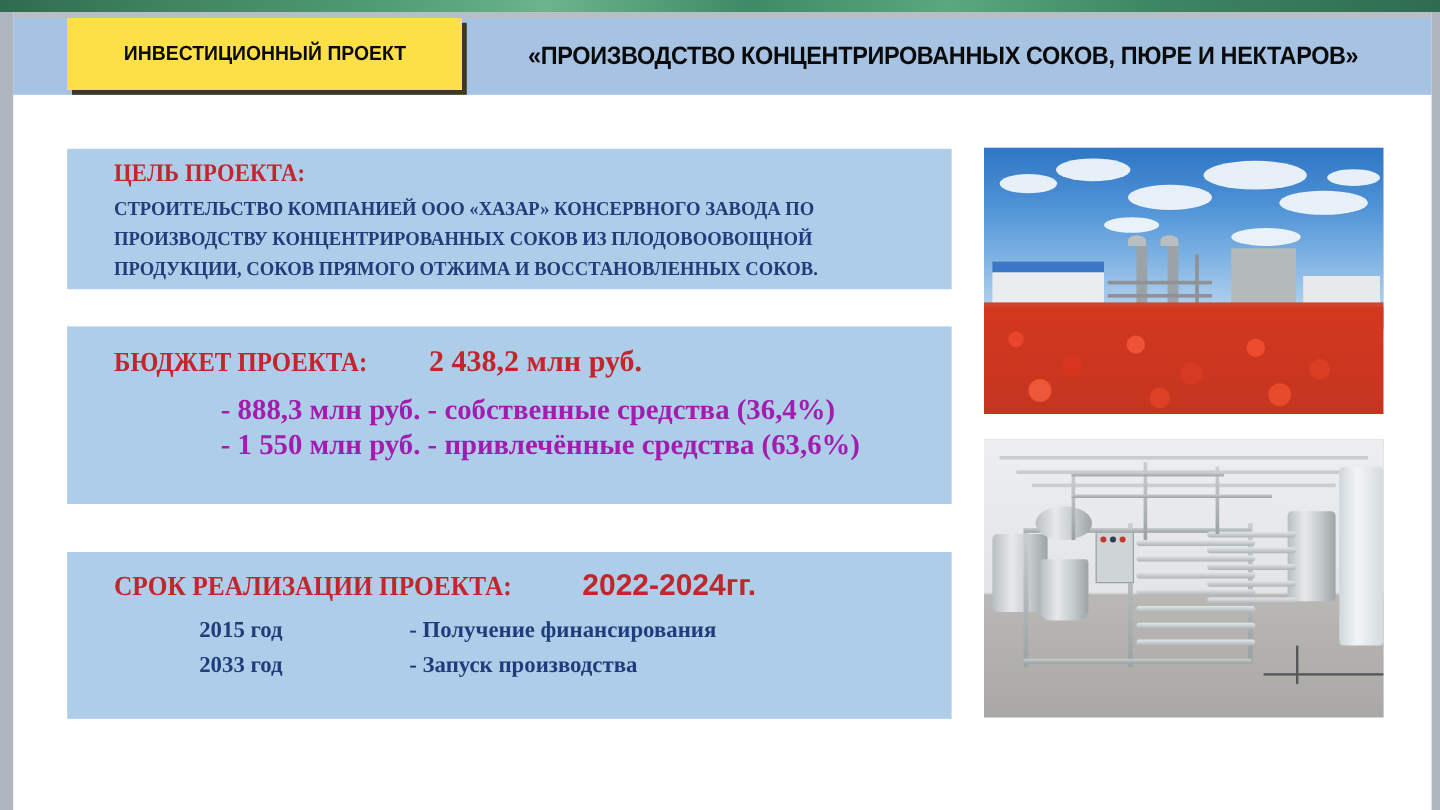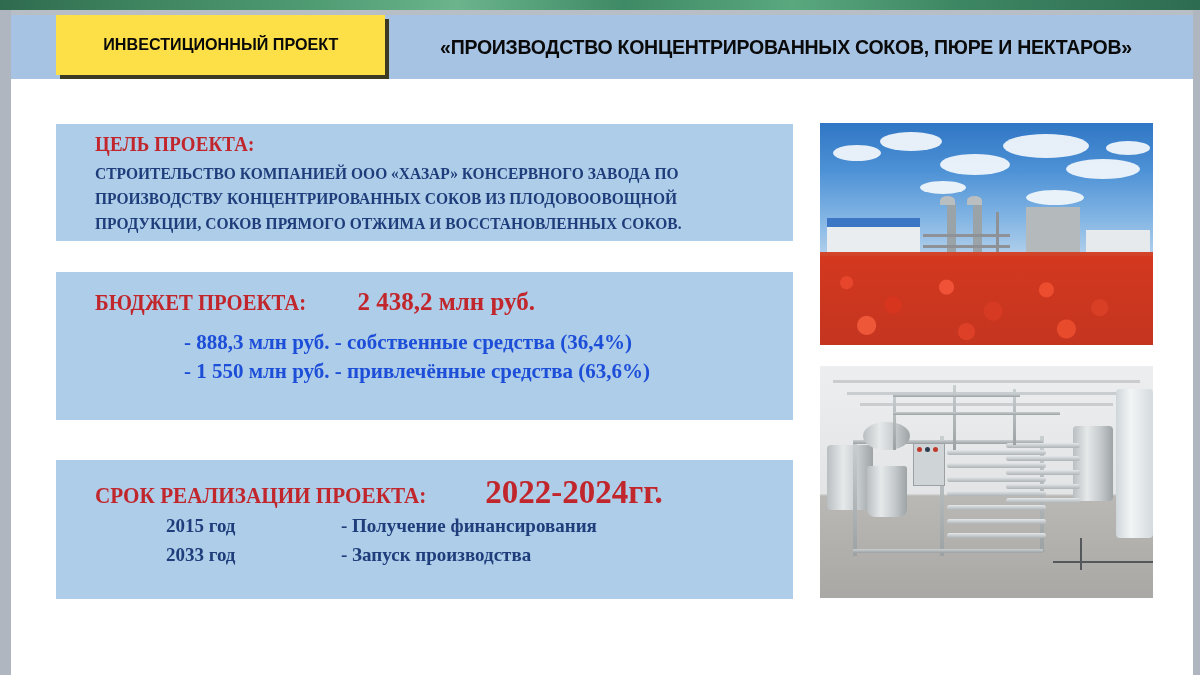--- a/index.html
+++ b/index.html
@@ -103,38 +103,38 @@
     font-weight:bold;font-size:23px;color:#c0262b;
     transform:scaleX(0.9);transform-origin:left center;
   }
   .budget-amount{
     font-family:"Liberation Serif", serif;
     font-weight:bold;font-size:25px;color:#c0262b;
   }
   .budget-lines{
     position:absolute;left:128px;top:56px;
     font-family:"Liberation Serif", serif;
-    font-weight:bold;font-size:21px;color:#1d4ed8;
+    font-weight:bold;font-size:24px;color:#a21caf;
     line-height:29px;
   }
   .budget-lines span{display:block;white-space:nowrap;}
 
   .term-head-row{
     position:absolute;left:39px;top:14px;
     display:flex;align-items:baseline;gap:30px;
     white-space:nowrap;
   }
   .term-label{
     font-family:"Liberation Serif", serif;
     font-weight:bold;font-size:23px;color:#c0262b;
     transform:scaleX(0.92);transform-origin:left center;
   }
   .term-value{
-    font-family:Liberation Serif, serif;
-    font-weight:bold;font-size:33px;color:#c0262b;
+    font-family:Liberation Sans, sans-serif;
+    font-weight:bold;font-size:25px;color:#c0262b;
   }
   .term-table{
     position:absolute;left:110px;top:55px;
     font-family:"Liberation Serif", serif;
     font-weight:bold;font-size:19px;color:#1f3d7a;
     border-collapse:collapse;
   }
   .term-table td{padding:0 0 7px 0;white-space:nowrap;vertical-align:baseline;}
   .term-table td.year{width:175px;}
 

